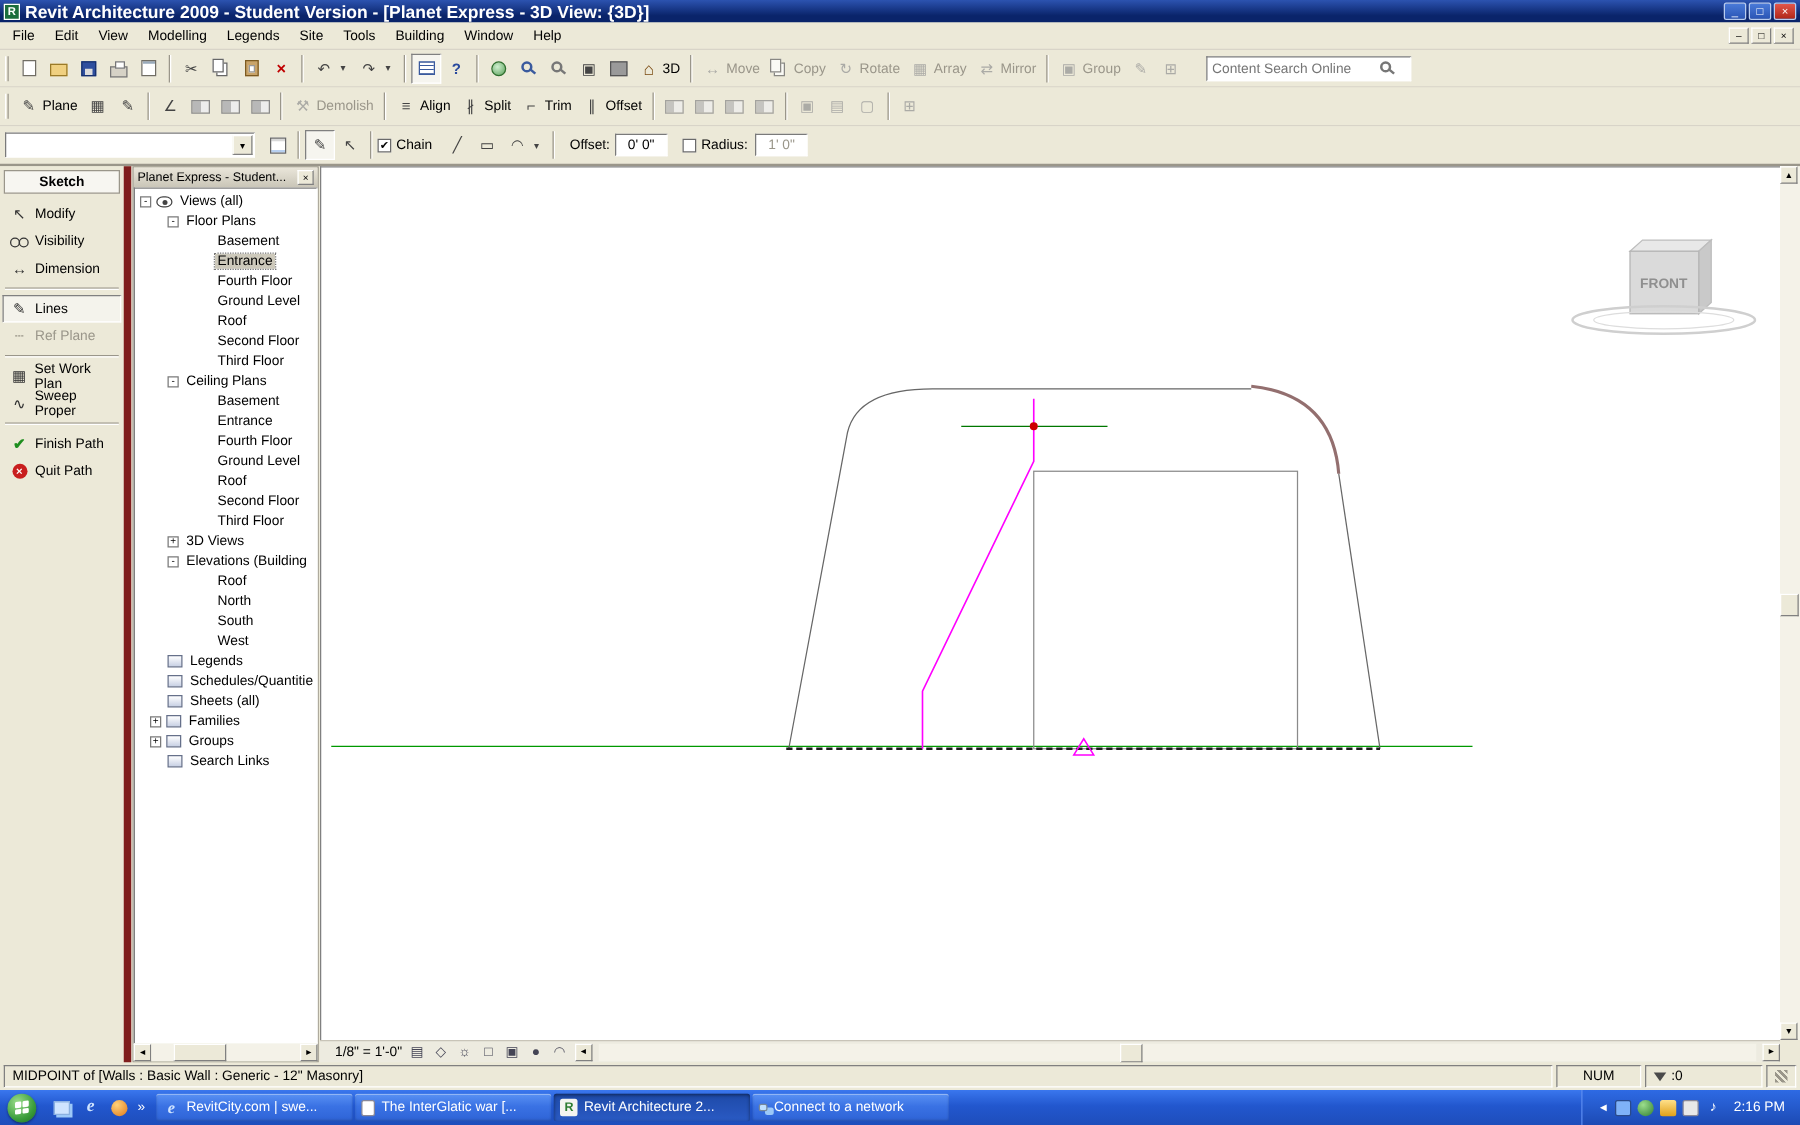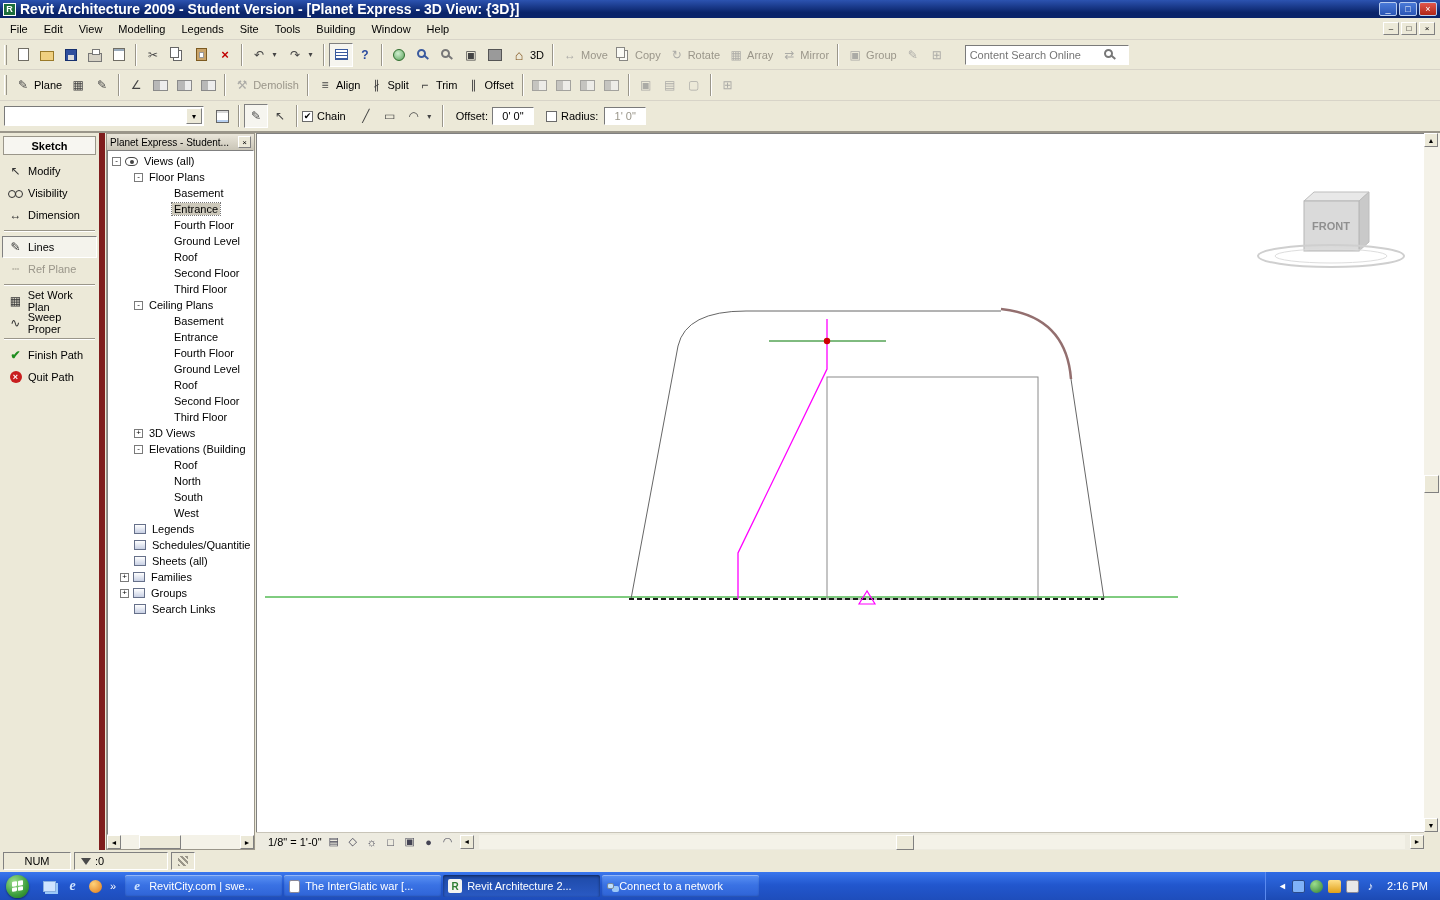--- a/index.html
+++ b/index.html
@@ -672,20 +672,23 @@
 </div>
 
 <div id="vscroll">
   <span class="sarrow vs-up">▲</span>
   <span class="vthumb"></span>
   <span class="sarrow vs-dn">▼</span>
 </div>
 <div id="scorner"></div>
 
 <div id="statusbar">
+  <span class="sp msg">
+      <span>MIDPOINT  of [Walls : Basic Wall : Generic - 12" Masonry]</span>
+    </span>
   <span class="sp numcell">
       <span>NUM</span>
     </span>
   <span class="sp fcell">
       <span class="funnel"></span>
       <span>:0</span>
     </span>
   <span class="sp gcell">
       <span class="gripdot"></span>
     </span>

